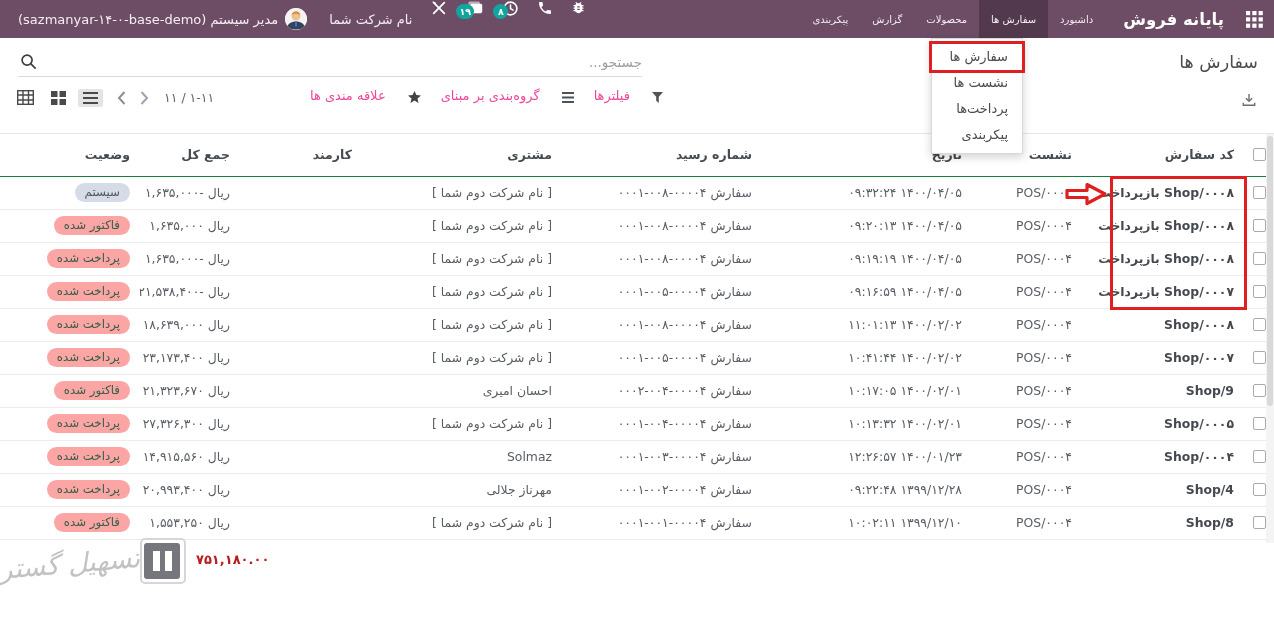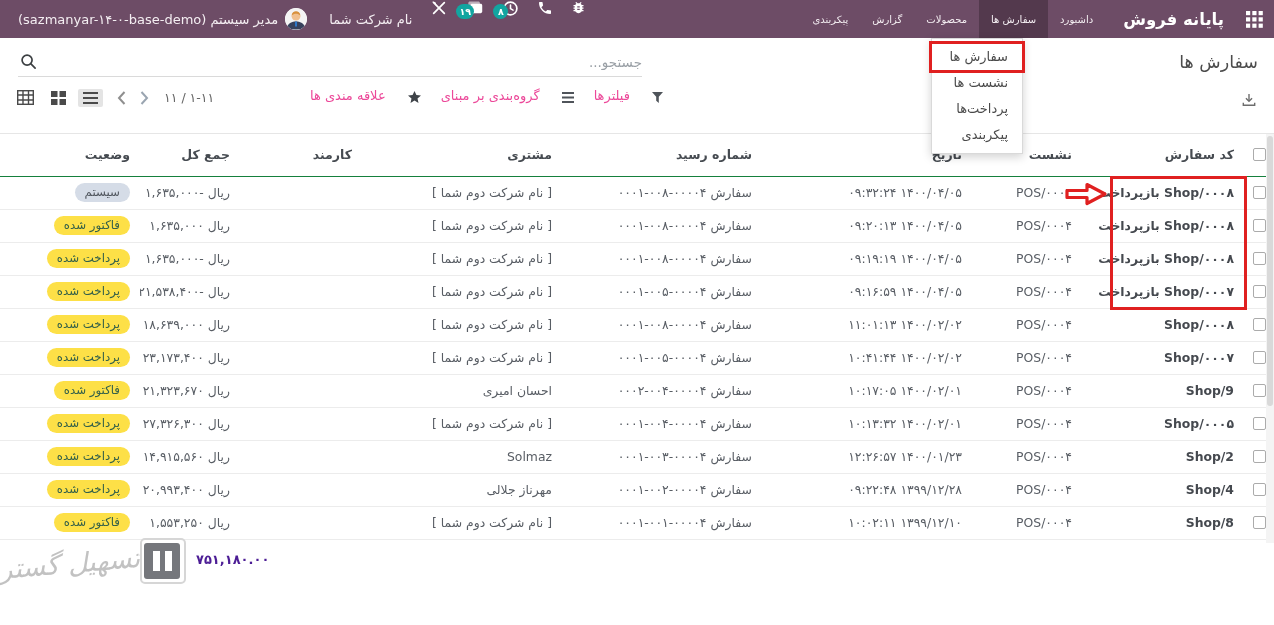--- a/index.html
+++ b/index.html
@@ -62,28 +62,28 @@
   th { height:42px; font-size:12.5px; font-weight:bold; color:#464b51; text-align:right;
        padding:0 10px; border-bottom:1px solid #15803d; background:#fff; white-space:nowrap; cursor:pointer; }
   td { height:33px; font-size:12.4px; color:#585d64; text-align:right; padding:0 10px;
        border-top:1px solid #ececec; white-space:nowrap; overflow:hidden; background:#fff; }
   tbody tr:first-child td { border-top:none; }
   tbody tr:last-child td { border-bottom:1px solid #ececec; }
   .c-cb { text-align:center; padding:0 4px; }
   .cb { width:13px; height:13px; border:1px solid #ababab; border-radius:2px; margin:0 auto; background:#fff; cursor:pointer; }
   td.c-code { font-weight:bold; color:#45494f; }
   .badge { display:inline-block; padding:2px 10px 3px; border-radius:11px; font-size:11.8px; }
-  .badge.paid, .badge.invoiced { background:#fde047; color:#34604a; }
+  .badge.paid, .badge.invoiced { background:#fca5a5; color:#34604a; }
   .badge.new { background:#d5dce7; color:#50565e; }
   
   .anno-box { position:absolute; border:3px solid #e02020; z-index:30; pointer-events:none; }
   #anno-rows { top:176px; left:1110px; width:137px; height:134px; }
   .anno-arrow { position:absolute; top:181px; left:1064px; z-index:30; pointer-events:none; }
   
-  .sum-total { position:absolute; top:552px; left:196px; font-size:13px; font-weight:bold; color:#4c1d95; }
+  .sum-total { position:absolute; top:552px; left:196px; font-size:13px; font-weight:bold; color:#b91c1c; }
   .watermark { position:absolute; top:536px; left:22px; width:170px; height:72px; pointer-events:none; }
   .wm-script { position:absolute; right:52px; top:12px; font-family:"DejaVu Serif",serif; font-style:italic;
                font-size:27px; color:#c2c2c2; transform:rotate(-5deg); white-space:nowrap; }
   .wm-bubble { position:absolute; right:6px; top:2px; width:46px; height:46px; border:2px solid #d6d6d6; border-radius:5px; background:#fff; }
   .wm-mark { position:absolute; right:12px; top:7px; width:36px; height:36px; background:#75777c; border-radius:3px;
              display:flex; align-items:center; justify-content:center; gap:5px; }
   .wm-mark i { display:block; width:7px; height:20px; background:#fff; }
   
   .scrollbar { position:absolute; top:134px; left:1266px; width:8px; height:409px; background:#f4f4f4; }
   .scroll-thumb { position:absolute; top:2px; left:1px; width:6px; height:270px; background:#d9d9d9; border-radius:3px; }
@@ -396,21 +396,21 @@
     <td><span>[ نام شرکت دوم شما ]</span></td>
     <td><span></span></td>
     <td><span>ریال</span> <bdo dir="ltr">۲۷,۳۲۶,۳۰۰</bdo></td>
     <td><span class="badge paid">پرداخت شده</span></td>
   </tr>
 
   <tr>
     <td class="c-cb">
             <div class="cb"></div>
           </td>
-    <td class="c-code"><bdo dir="ltr">Shop/2</bdo> <span></span></td>
+    <td class="c-code"><bdo dir="ltr">Shop/۰۰۰۴</bdo> <span></span></td>
     <td><bdo dir="ltr">POS/۰۰۰۴</bdo></td>
     <td><bdo dir="ltr">۱۲:۲۶:۵۷ ۱۴۰۰/۰۱/۲۳</bdo></td>
     <td><span>سفارش</span> <bdo dir="ltr">۰۰۰۱-۰۰۳-۰۰۰۰۴</bdo></td>
     <td><span>Solmaz</span></td>
     <td><span></span></td>
     <td><span>ریال</span> <bdo dir="ltr">۱۴,۹۱۵,۵۶۰</bdo></td>
     <td><span class="badge paid">پرداخت شده</span></td>
   </tr>
 
   <tr>

